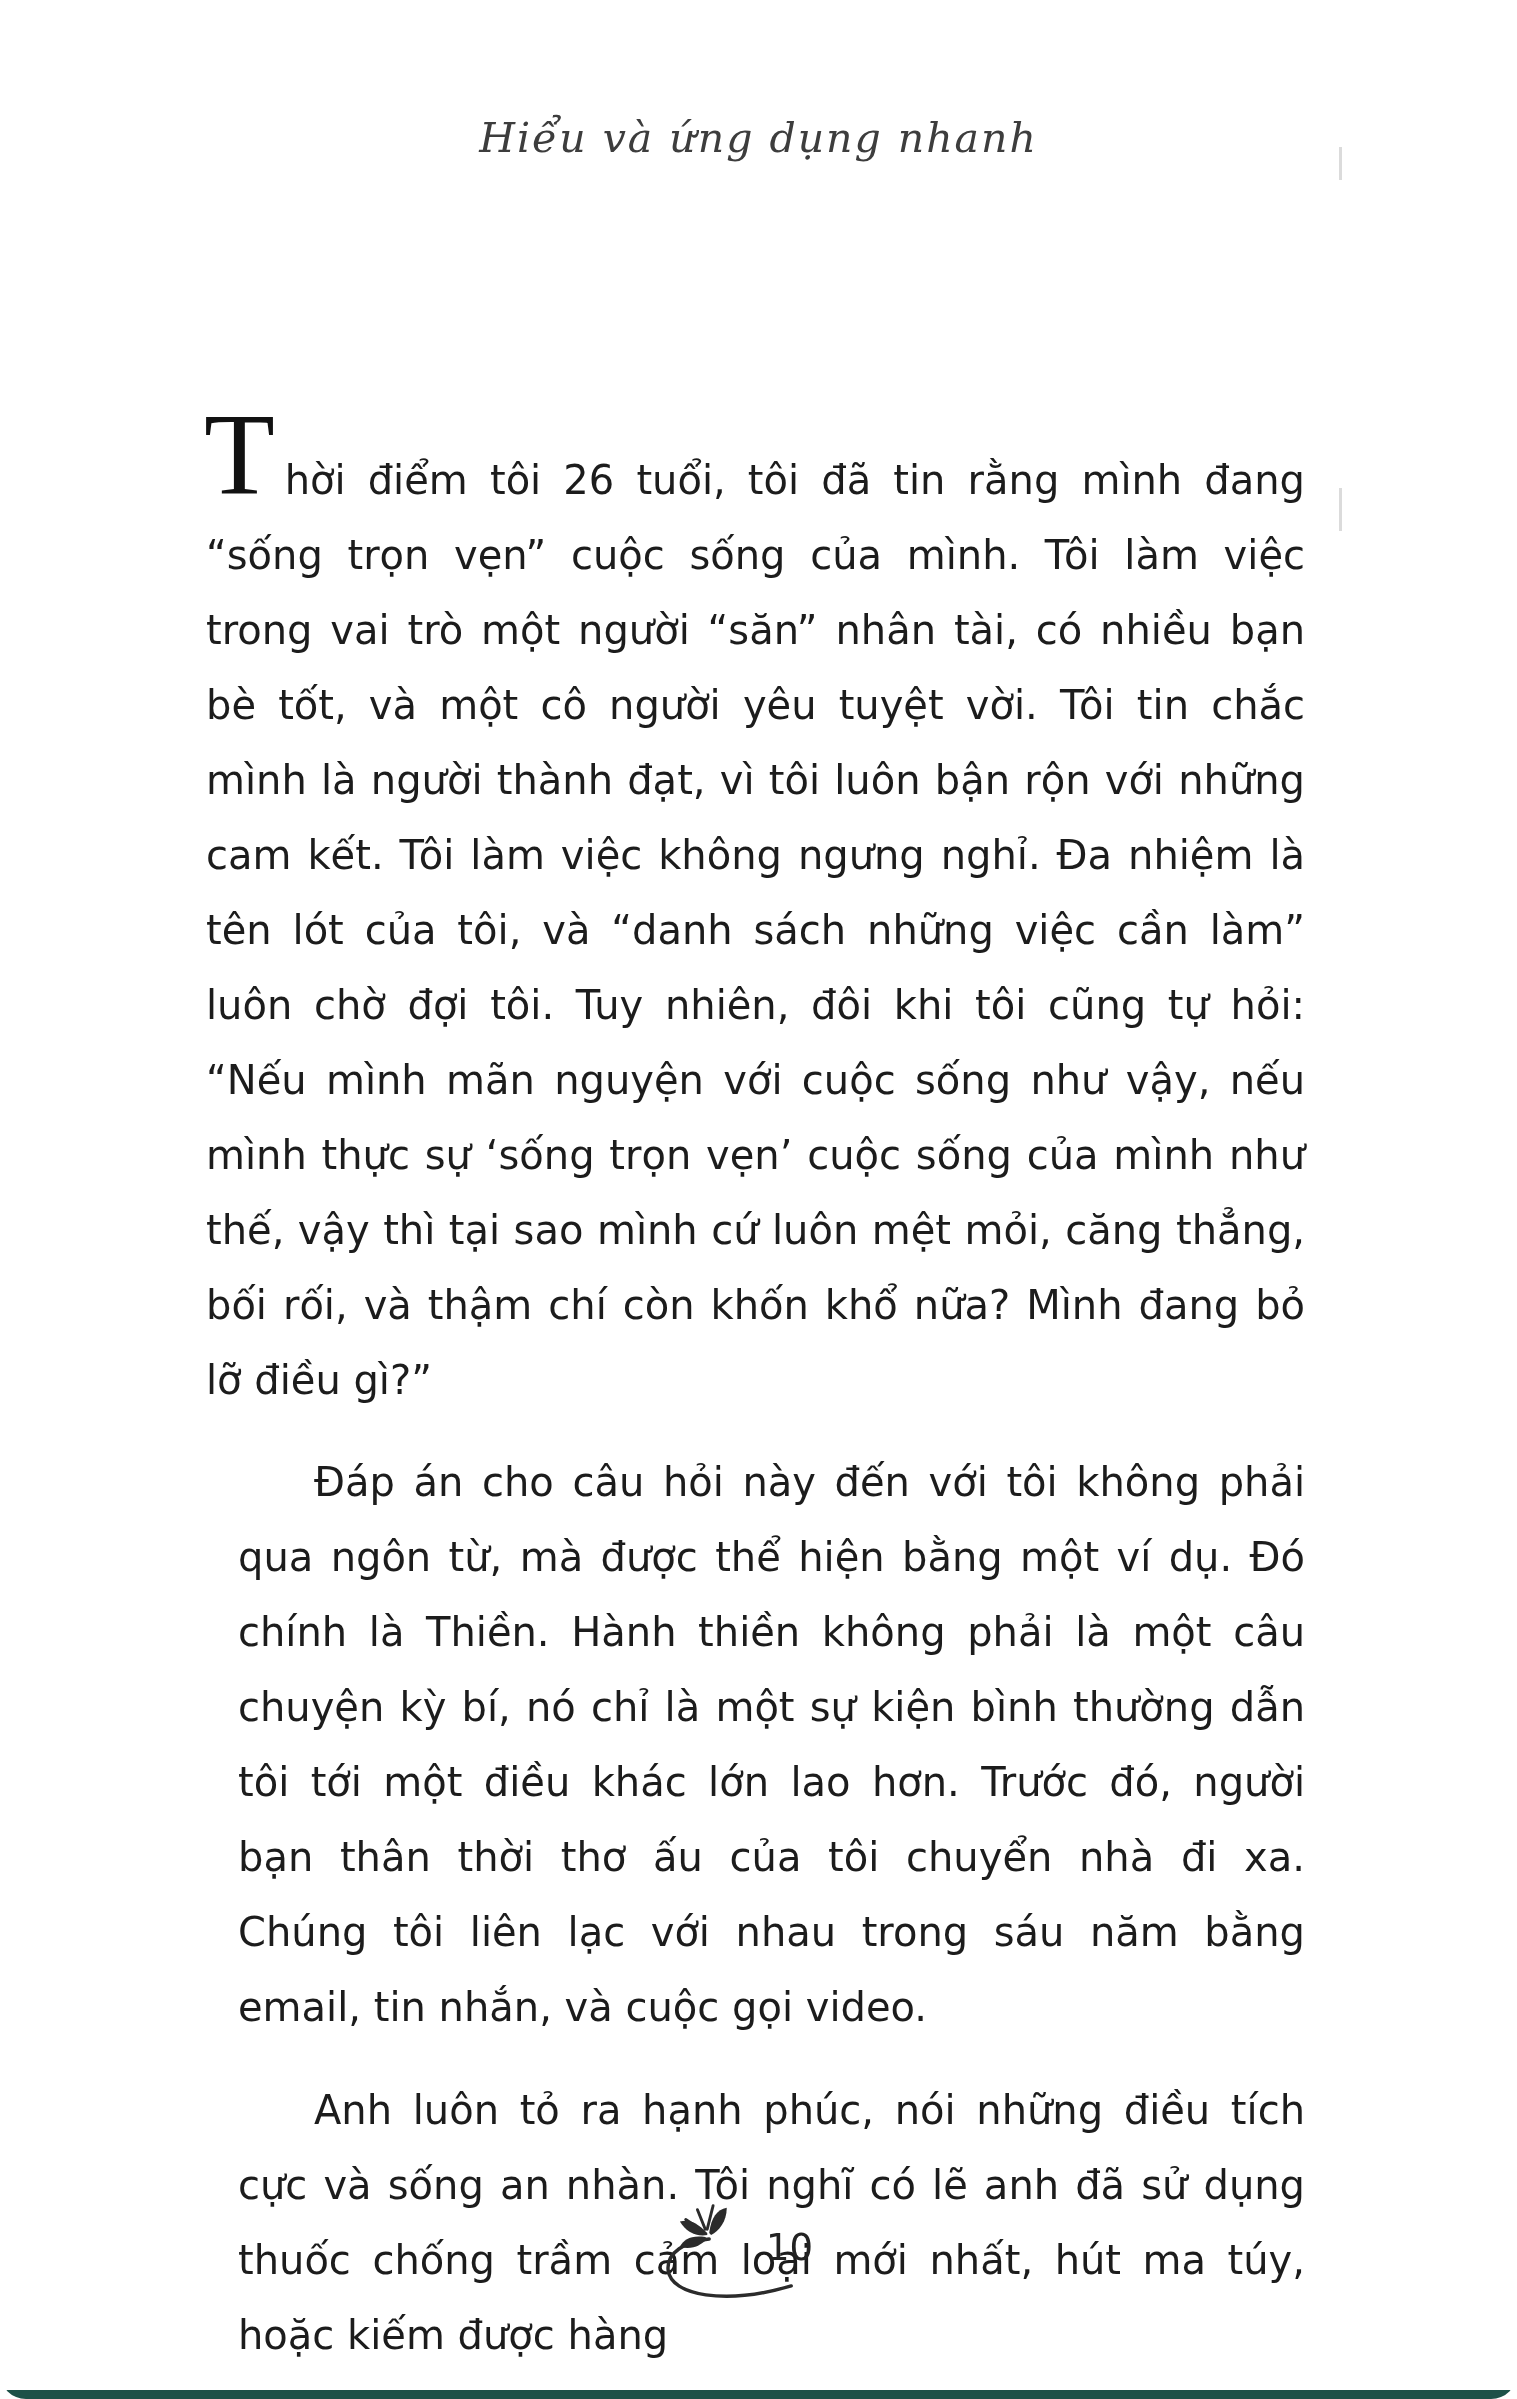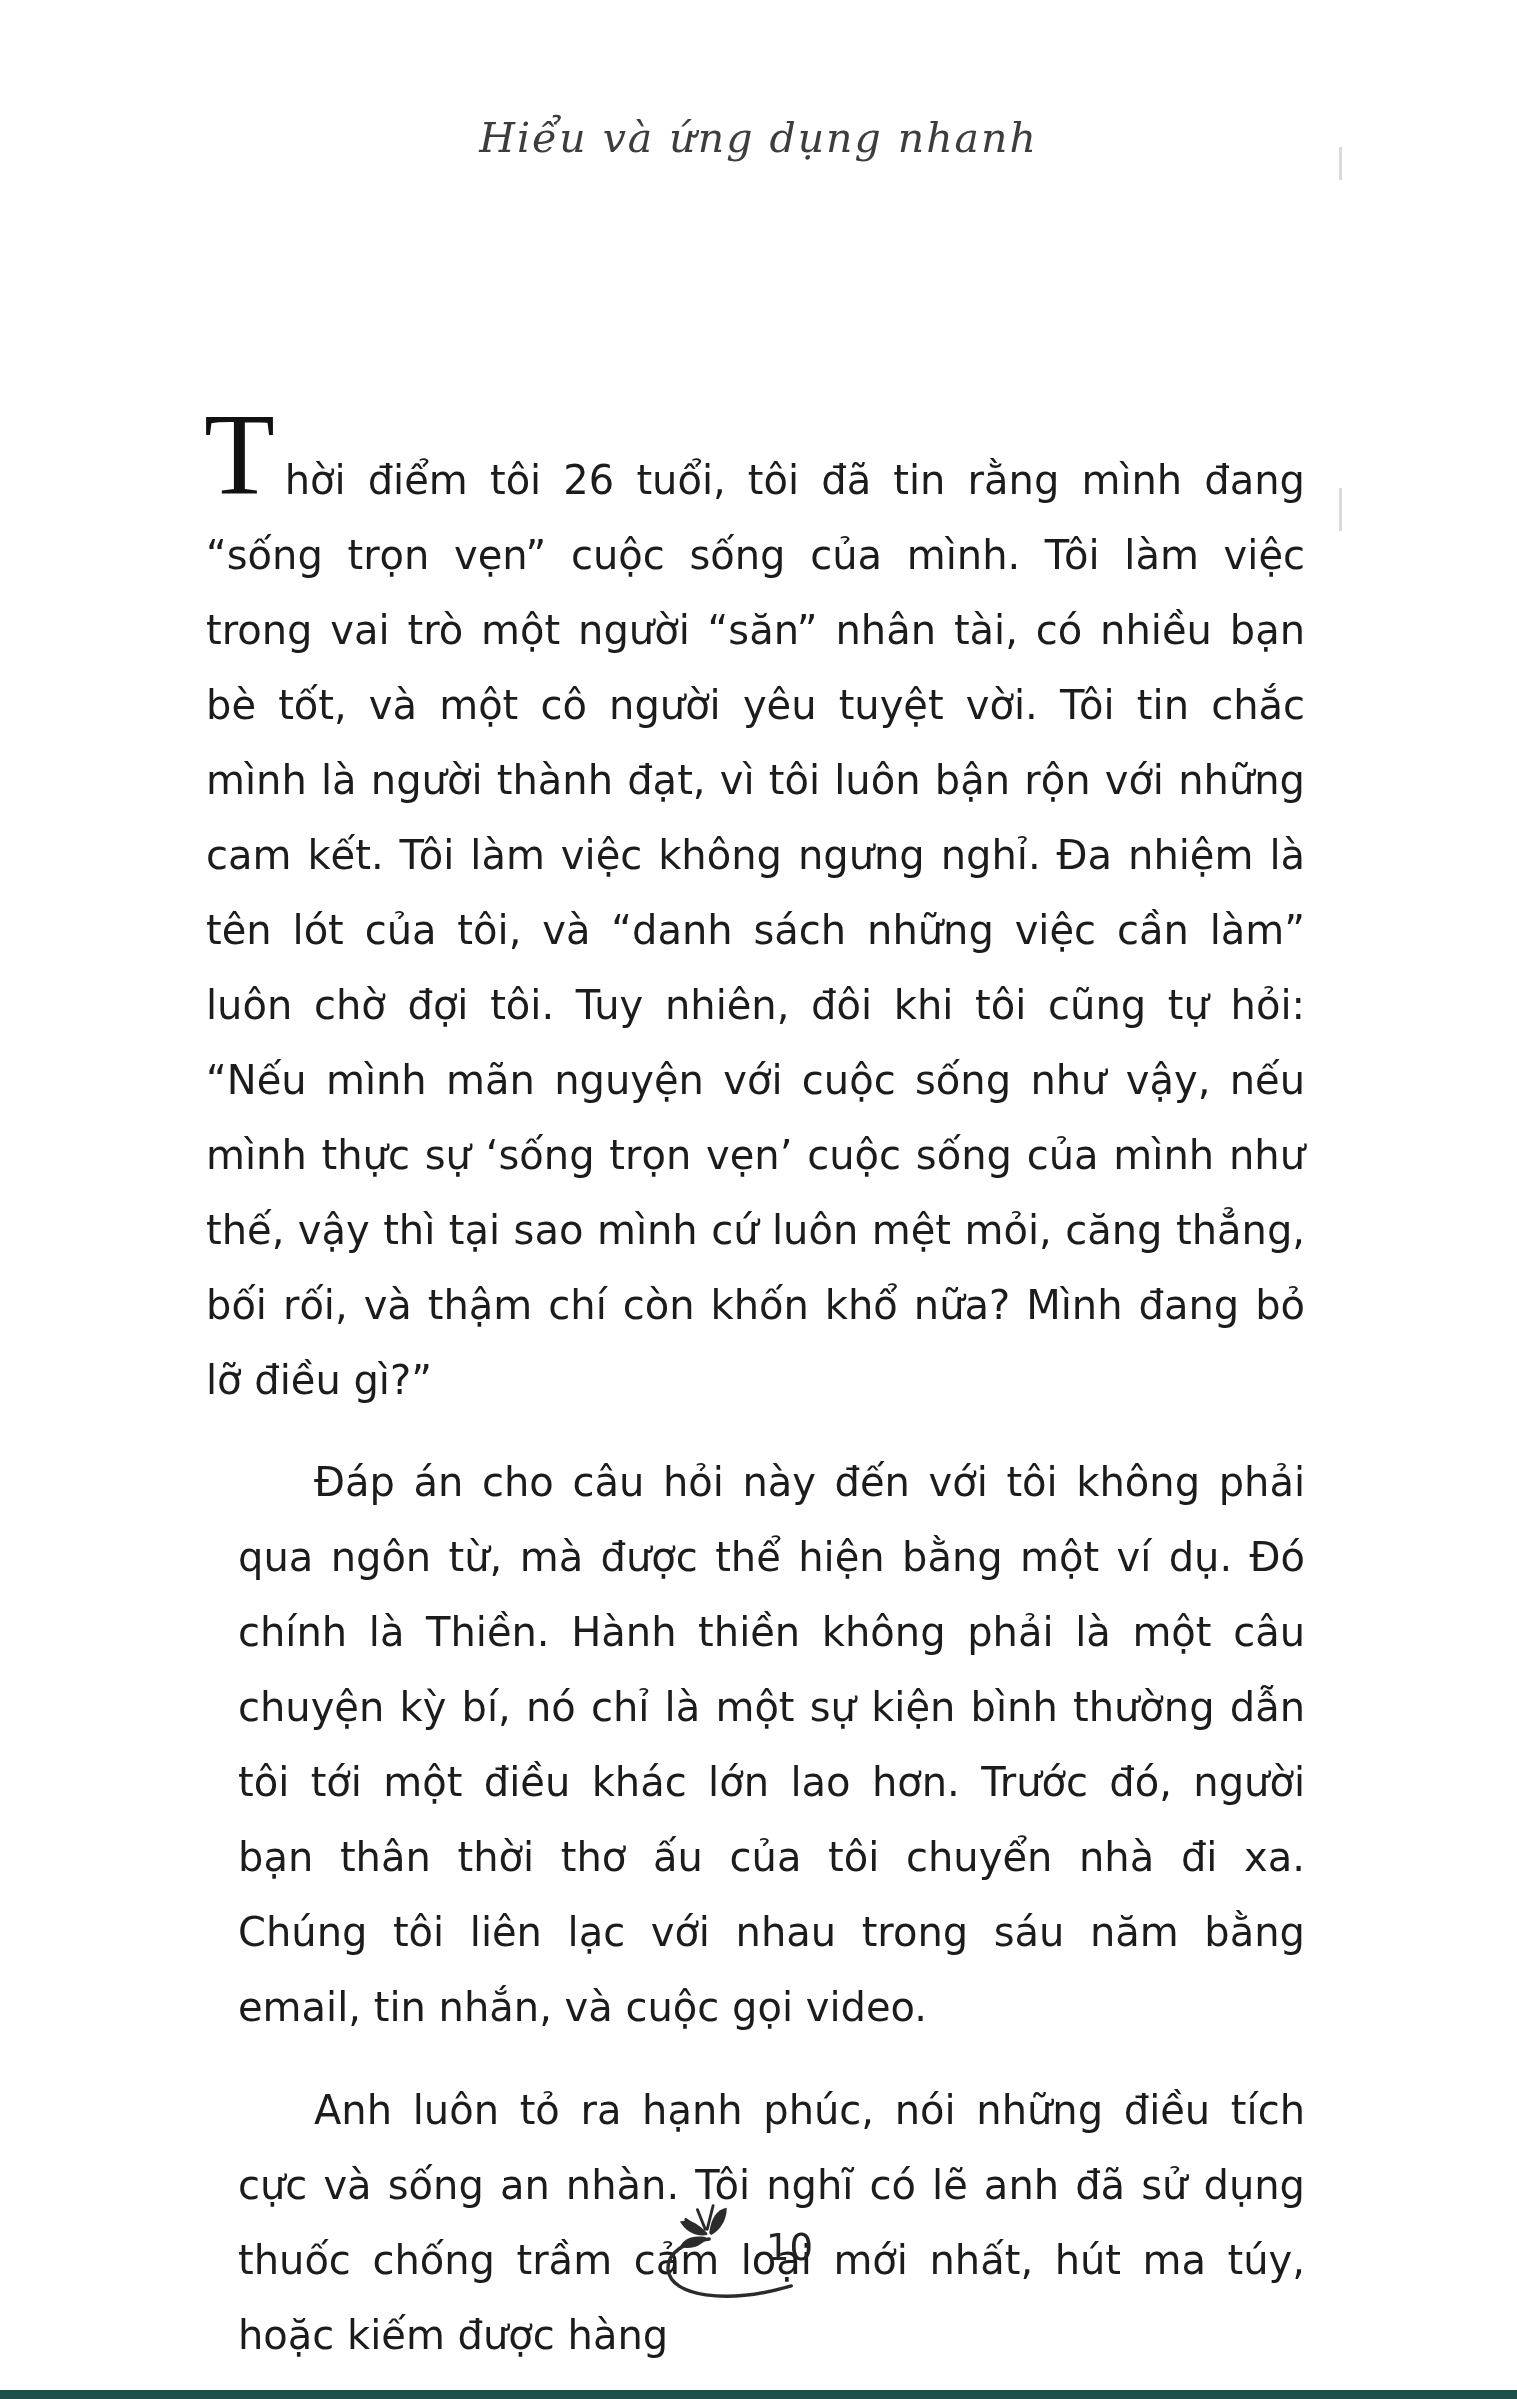--- a/index.html
+++ b/index.html
@@ -8,20 +8,21 @@
     background: #ffffff;
   }
   .page {
     position: relative;
     width: 1517px;
     height: 2399px;
     background: #ffffff;
     overflow: hidden;
     font-family: "DejaVu Sans", "Liberation Sans", sans-serif;
     color: #1c1c1c;
+    border-radius: 26px;
   }
 
   
   .running-head {
     position: absolute;
     top: 114px;
     left: 0;
     right: 0;
     text-align: center;
   }

